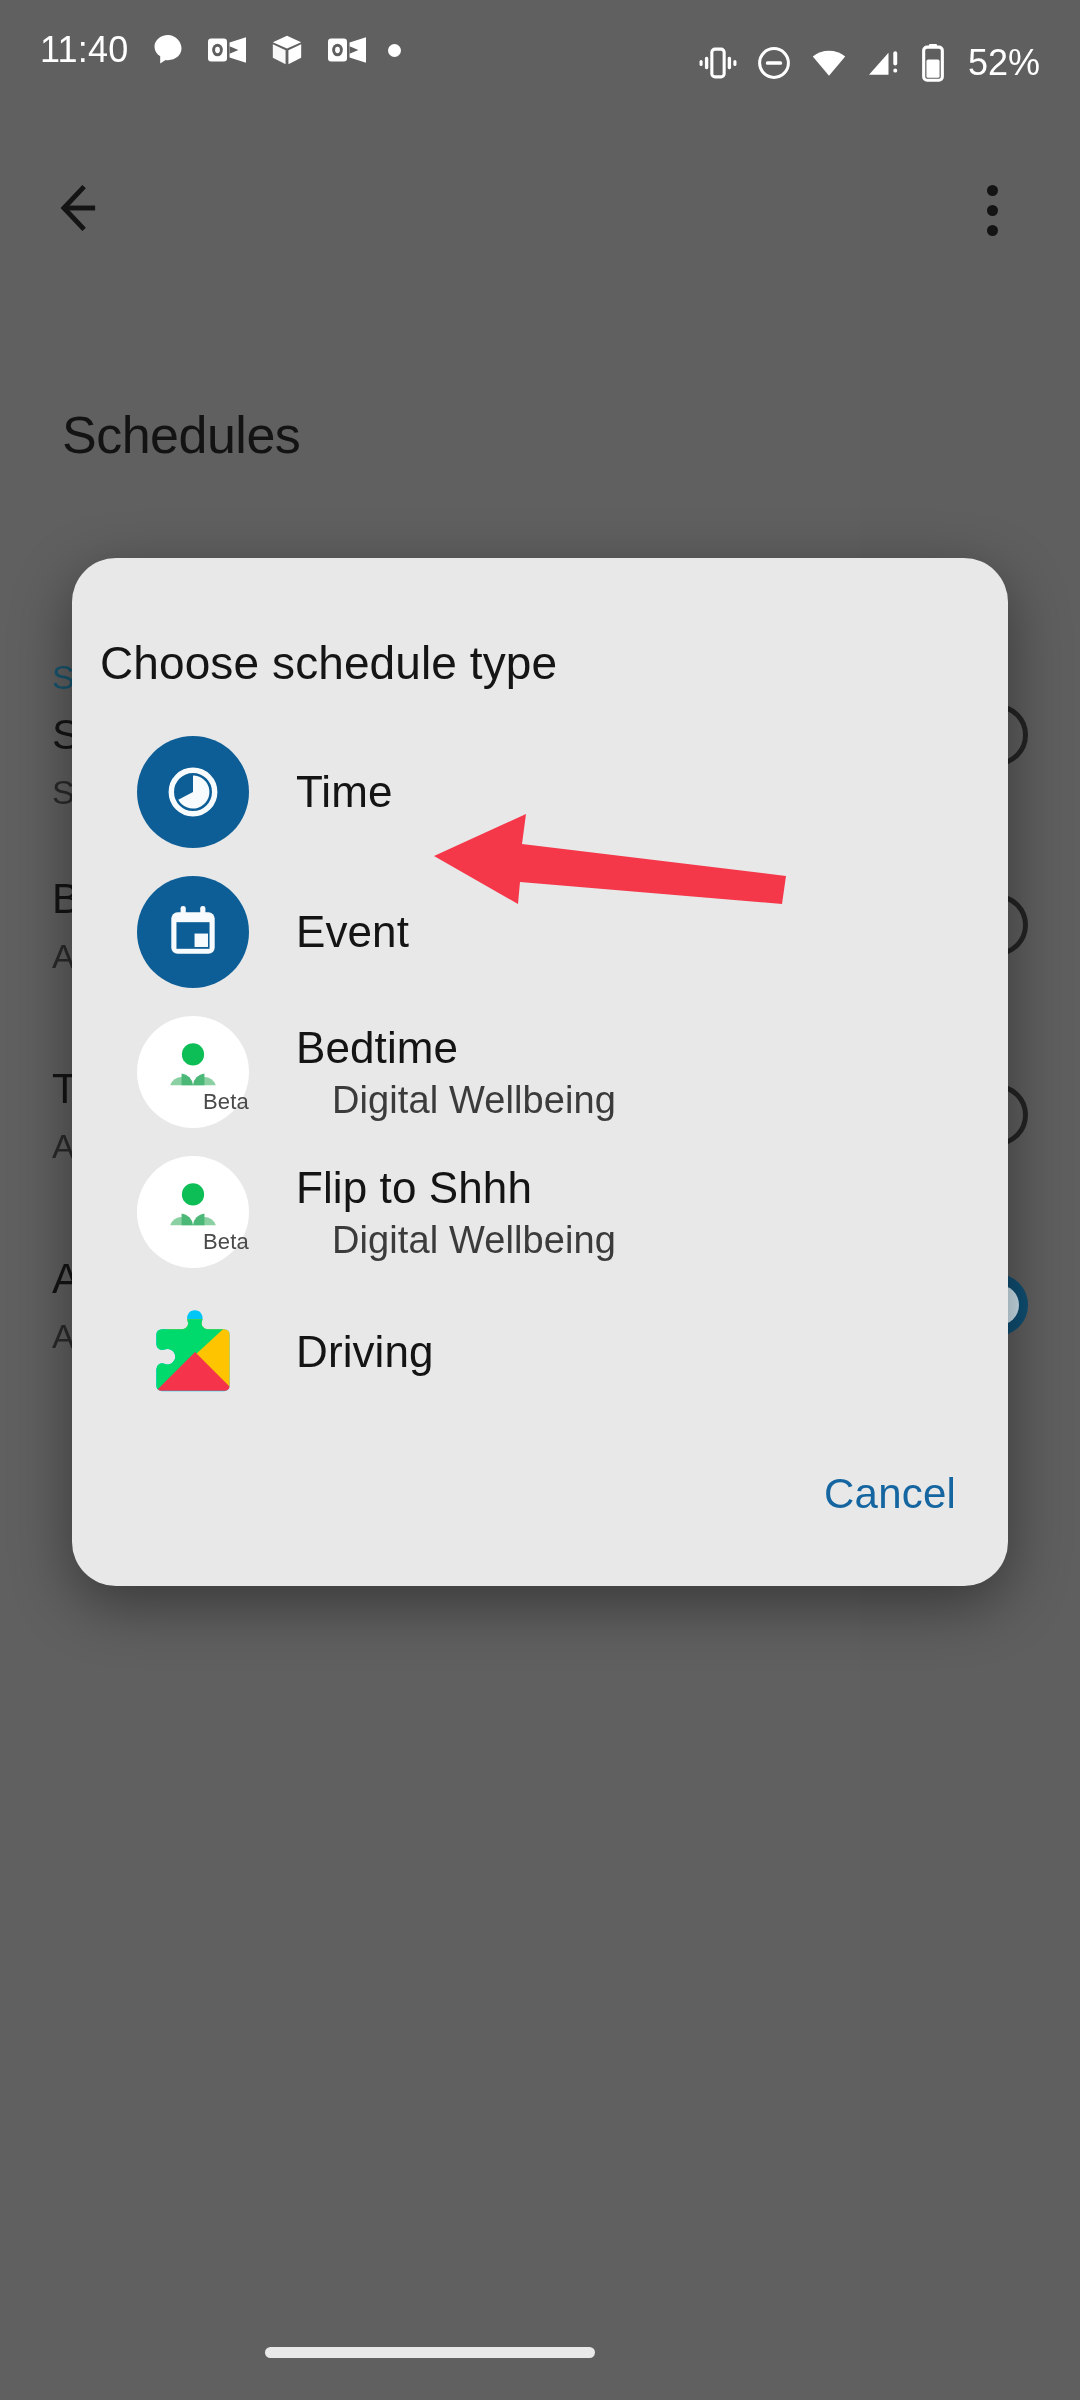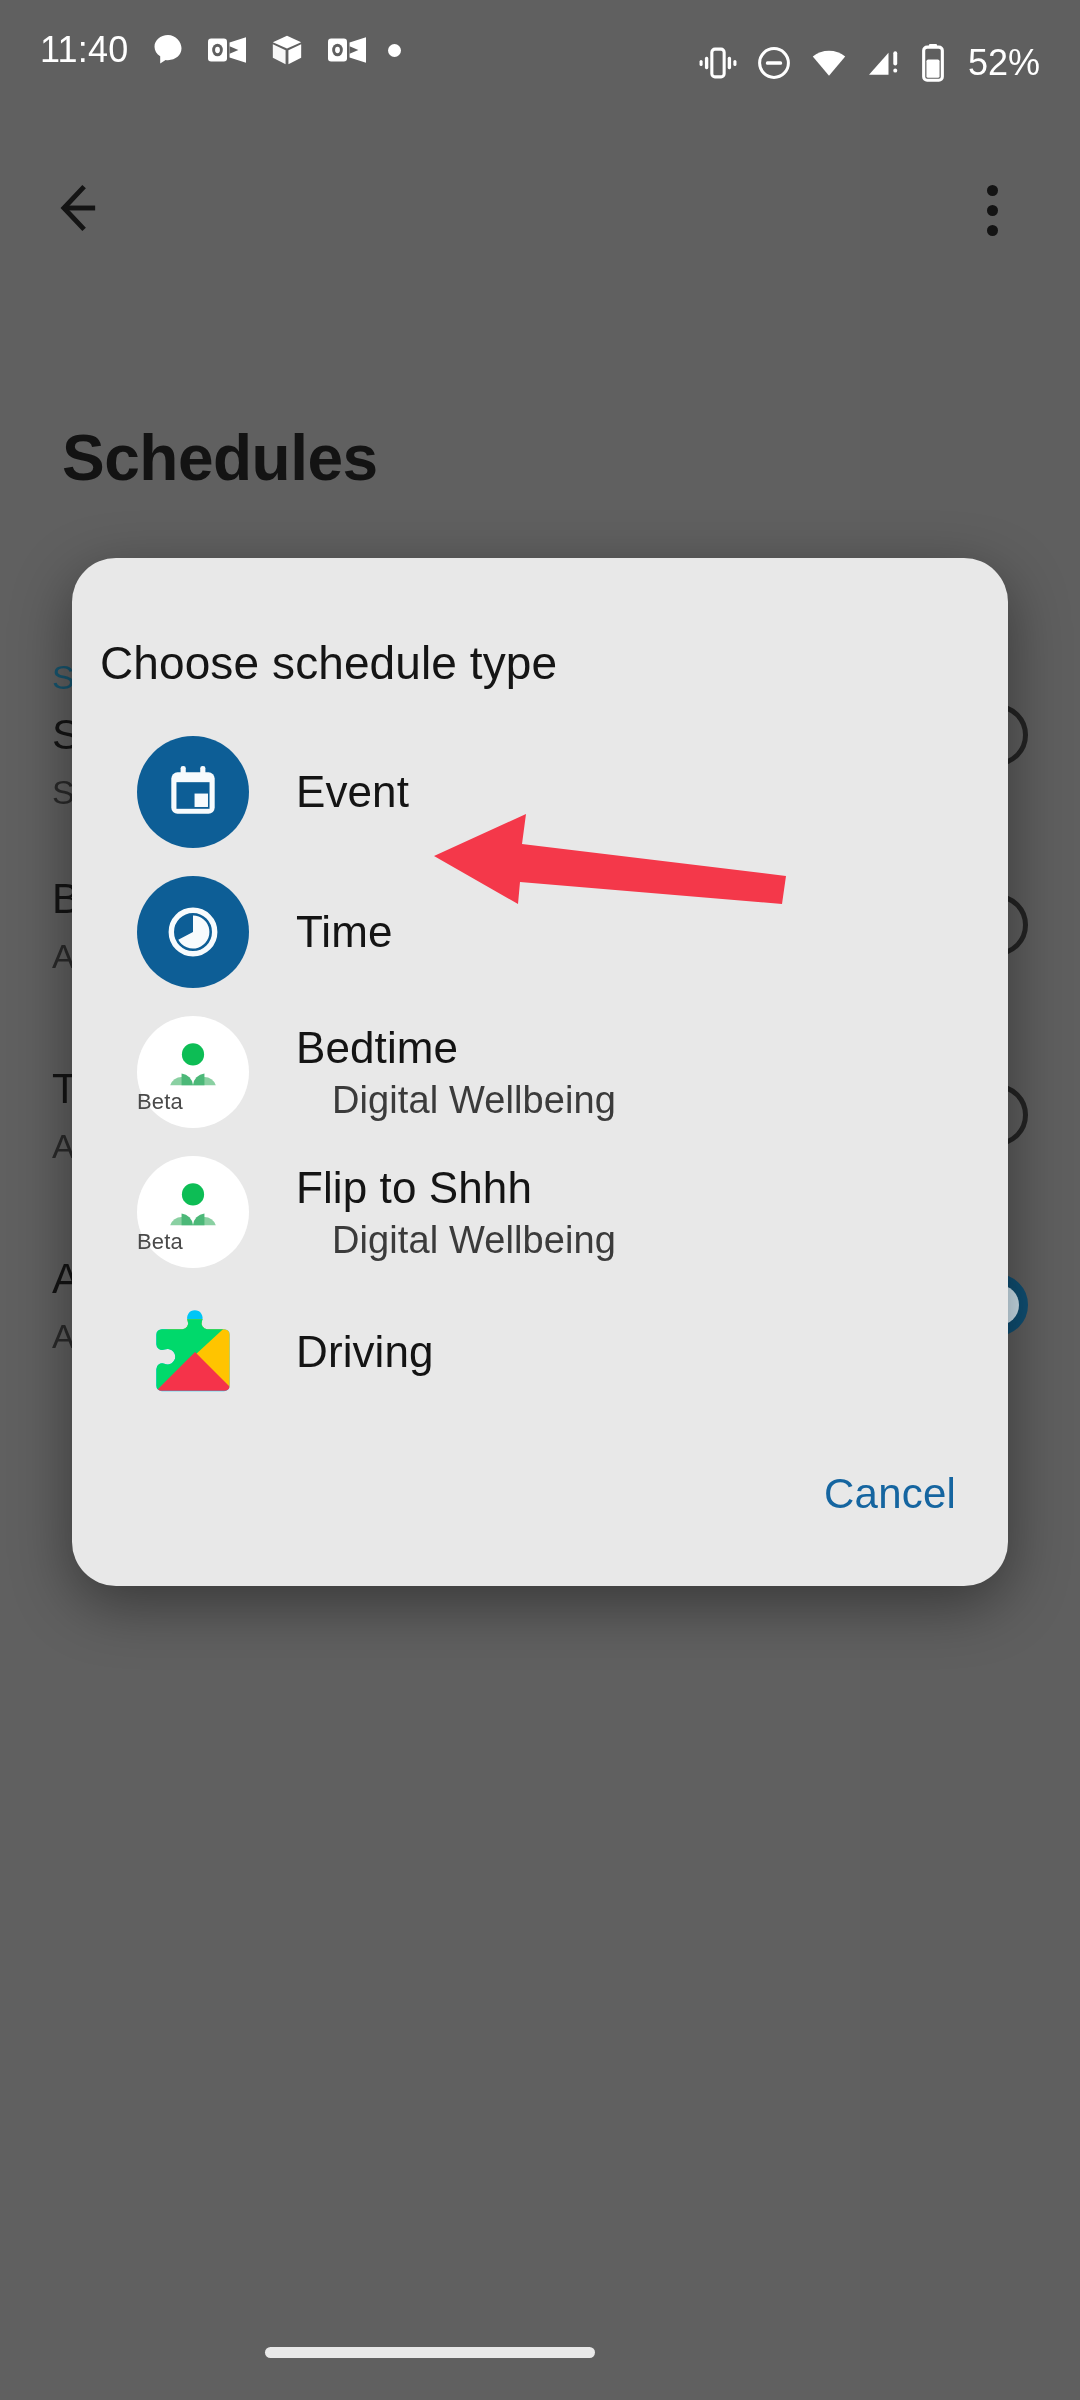--- a/index.html
+++ b/index.html
@@ -32,22 +32,22 @@
     position:absolute; top:150px; left:0; width:1080px; height:120px;
     display:flex; align-items:center; justify-content:space-between;
     padding:0 48px;
   }
   .back-btn { width:80px; height:80px; display:flex; align-items:center; justify-content:center; }
   .overflow-btn { width:80px; height:80px; display:flex; align-items:center; justify-content:center; flex-direction:column; gap:9px; }
   .odot { width:11px; height:11px; border-radius:50%; background:#141414; }
 
   
   .page-title {
-    position:absolute; top:421px; left:62px;
-    font-size:64px; color:#131313; font-weight:700; letter-spacing:-0.5px;
+    position:absolute; top:405px; left:62px;
+    font-size:52px; color:#131313; font-weight:400; letter-spacing:-0.5px;
   }
 
   
   .bg-list { position:absolute; top:640px; left:0; width:1080px; }
   .bg-row { position:relative; height:190px; padding:0 52px; display:flex; align-items:center; justify-content:space-between; }
   .bg-row-texts { display:flex; flex-direction:column; gap:14px; }
   .bg-row-title { font-size:42px; color:#141414; }
   .bg-row-sub { font-size:34px; color:#2a2a2a; }
   .bg-row-accent { font-size:34px; color:#16556f; }
   .toggle { width:108px; height:62px; border-radius:34px; border:5px solid #242424; position:relative; background:transparent; }
@@ -73,21 +73,21 @@
     display:flex; align-items:center; gap:44px;
     padding:0 62px; min-height:140px;
   }
   .opt-icon { width:118px; height:118px; flex:0 0 118px; display:flex; align-items:center; justify-content:center; position:relative; }
   .opt-texts { display:flex; flex-direction:column; justify-content:center; gap:6px; }
   .opt-label { font-size:44px; color:#141414; letter-spacing:0.1px; }
   .opt-sub { font-size:38px; color:#3b3b3b; letter-spacing:0.1px;margin-left:36px; }
 
   .circ-blue { width:112px; height:112px; border-radius:50%; background:#0d5e96; display:flex; align-items:center; justify-content:center; }
   .circ-white { width:112px; height:112px; border-radius:50%; background:#ffffff; display:flex; align-items:center; justify-content:center; position:relative; }
-  .beta-txt { position:absolute; bottom:13px; left:0; right:0; text-align:left; font-size:22px; color:#4a4a4a; letter-spacing:0.2px; }
+  .beta-txt { position:absolute; bottom:13px; left:0; right:0; text-align:right; font-size:22px; color:#4a4a4a; letter-spacing:0.2px; }
 
   .dialog-actions { display:flex; justify-content:flex-end; padding:34px 34px 30px 0; }
   .cancel-btn { font-size:42px; color:#1565a0; font-weight:500; padding:14px 18px; background:transparent; border:none; font-family:"Liberation Sans", sans-serif; letter-spacing:0.2px; }
 
   
   .red-arrow { position:absolute; left:430px; top:800px; width:360px; height:110px; pointer-events:none; }
 
   
   .nav-pill {
     position:absolute; bottom:42px; left:50%; transform:translateX(-50%);
@@ -230,49 +230,49 @@
       <div class="toggle on">
           <span class="knob"></span>
         </div>
     </div>
   </div>
 
   <div class="dialog">
     <div class="dialog-title">Choose schedule type</div>
 
     <div class="opt-list">
+
+      <div class="opt">
+        <div class="opt-icon">
+          <span class="circ-blue">
+            <svg width="62" height="62" viewBox="0 0 24 24">
+              <circle cx="12" cy="12" r="8.4" fill="none" stroke="#f7fbfd" stroke-width="2.1"></circle>
+              <path d="M12 5.6 A6.4 6.4 0 1 1 6.3 15 L12 12 Z" fill="#f7fbfd"></path>
+            </svg>
+          </span>
+        </div>
+        <div class="opt-texts">
+          <span class="opt-label">Time</span>
+        </div>
+      </div>
 
       <div class="opt">
         <div class="opt-icon">
           <span class="circ-blue">
             <svg width="62" height="62" viewBox="0 0 24 24">
               <rect x="3.6" y="4.4" width="16.8" height="16" rx="2.4" fill="#f7fbfd"></rect>
               <rect x="5.6" y="8.2" width="12.8" height="10.3" fill="#0d5e96"></rect>
               <rect x="7.2" y="1.9" width="2" height="3.6" rx="0.9" fill="#f7fbfd"></rect>
               <rect x="14.8" y="1.9" width="2" height="3.6" rx="0.9" fill="#f7fbfd"></rect>
               <rect x="12.6" y="12.6" width="5.2" height="5.2" fill="#f7fbfd"></rect>
             </svg>
           </span>
         </div>
         <div class="opt-texts">
           <span class="opt-label">Event</span>
-        </div>
-      </div>
-
-      <div class="opt">
-        <div class="opt-icon">
-          <span class="circ-blue">
-            <svg width="62" height="62" viewBox="0 0 24 24">
-              <circle cx="12" cy="12" r="8.4" fill="none" stroke="#f7fbfd" stroke-width="2.1"></circle>
-              <path d="M12 5.6 A6.4 6.4 0 1 1 6.3 15 L12 12 Z" fill="#f7fbfd"></path>
-            </svg>
-          </span>
-        </div>
-        <div class="opt-texts">
-          <span class="opt-label">Time</span>
         </div>
       </div>
 
       <div class="opt">
         <div class="opt-icon">
           <span class="circ-white">
             <svg width="74" height="74" viewBox="0 0 24 24" style="margin-bottom:8px">
               <circle cx="12" cy="7.6" r="3.6" fill="#0dbd55"></circle>
               <path d="M4.6 17.6 a3.9 3.9 0 0 1 7.4 0 z" fill="#8ad0a2"></path>
               <path d="M12 17.6 a3.9 3.9 0 0 1 7.4 0 z" fill="#8ad0a2"></path>

